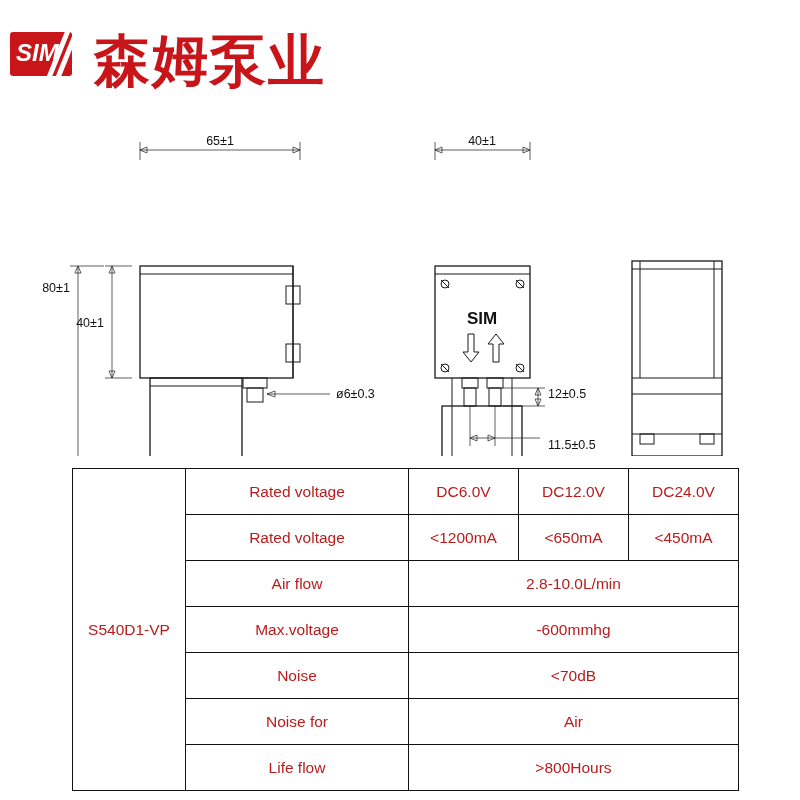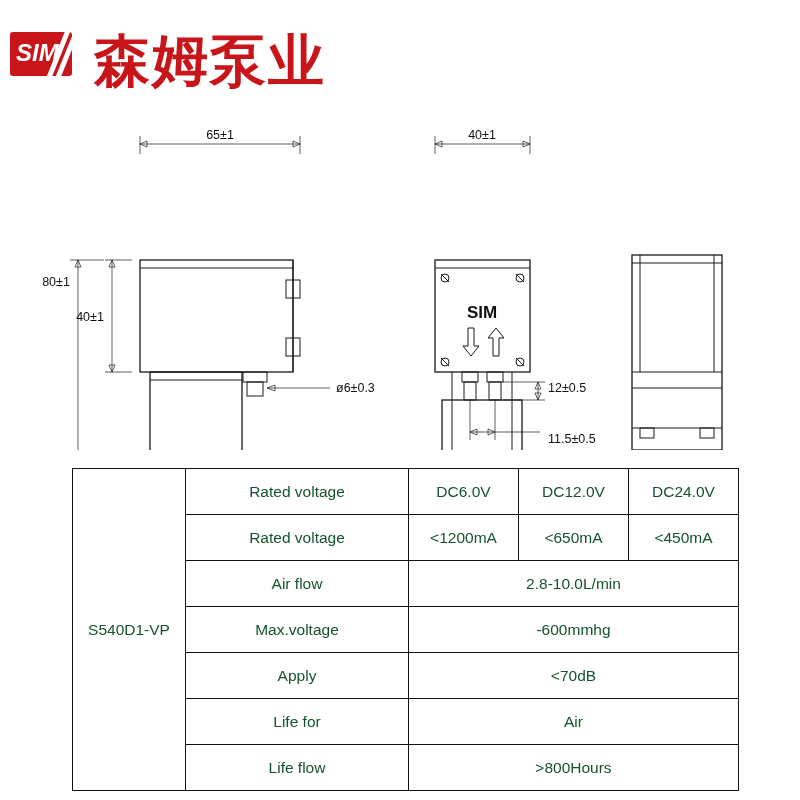--- a/index.html
+++ b/index.html
@@ -95,21 +95,21 @@
     top: 9px;
     width: 100%;
     height: 2px;
     background: #c8151a;
   }
 
   
   .drawings {
     position: absolute;
     left: 0;
-    top: 110px;
+    top: 116px;
     width: 800px;
     height: 340px;
   }
   svg { display: block; }
   .ln { stroke: #1a1a1a; fill: none; stroke-width: 1; }
   .ln2 { stroke: #1a1a1a; fill: none; stroke-width: 1.3; }
   .thin { stroke: #1a1a1a; fill: none; stroke-width: 0.7; }
   .dim-txt {
     font-family: "Liberation Sans", sans-serif;
     font-size: 12.5px;
@@ -131,21 +131,21 @@
     border-collapse: collapse;
     table-layout: fixed;
   }
   .spec-table td {
     border: 1.3px solid #111;
     height: 43px;
     text-align: center;
     vertical-align: middle;
     font-size: 15.5px;
     font-family: "Liberation Sans", sans-serif;
-    color: #14532d;
+    color: #b91c1c;
   }
   .model-cell {
     width: 110px;
     font-size: 16px;
     margin-top: 41px;
   }
   .label-cell { width: 220px; }
   .val-cell { width: 107px; }
 </style>
 </head>
@@ -301,25 +301,25 @@
     </tr>
     <tr>
       <td class="label-cell">Air flow</td>
       <td colspan="3">2.8-10.0L/min</td>
     </tr>
     <tr>
       <td class="label-cell">Max.voltage</td>
       <td colspan="3">-600mmhg</td>
     </tr>
     <tr>
-      <td class="label-cell">Apply</td>
+      <td class="label-cell">Noise</td>
       <td colspan="3">&lt;70dB</td>
     </tr>
     <tr>
-      <td class="label-cell">Life for</td>
+      <td class="label-cell">Noise for</td>
       <td colspan="3">Air</td>
     </tr>
     <tr>
       <td class="label-cell">Life flow</td>
       <td colspan="3">&gt;800Hours</td>
     </tr>
   </tbody>
 </table>
 
 </body></html>

